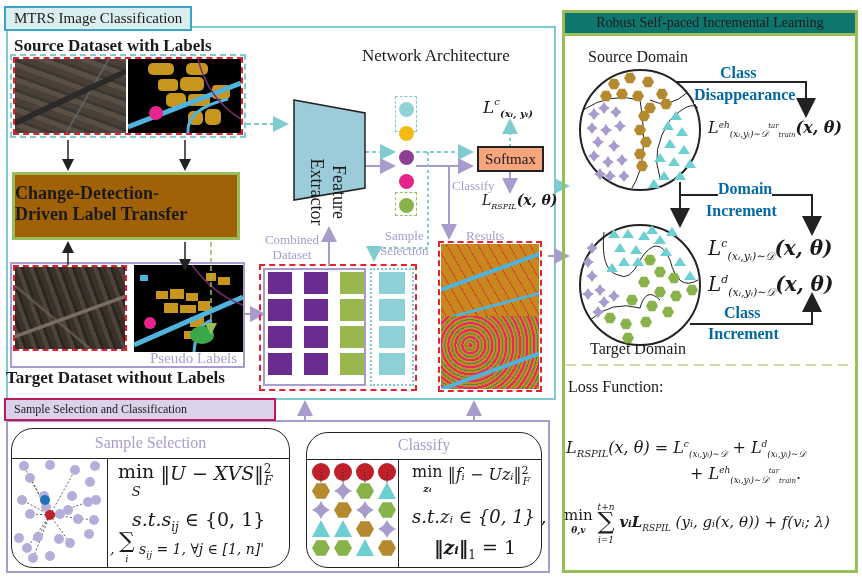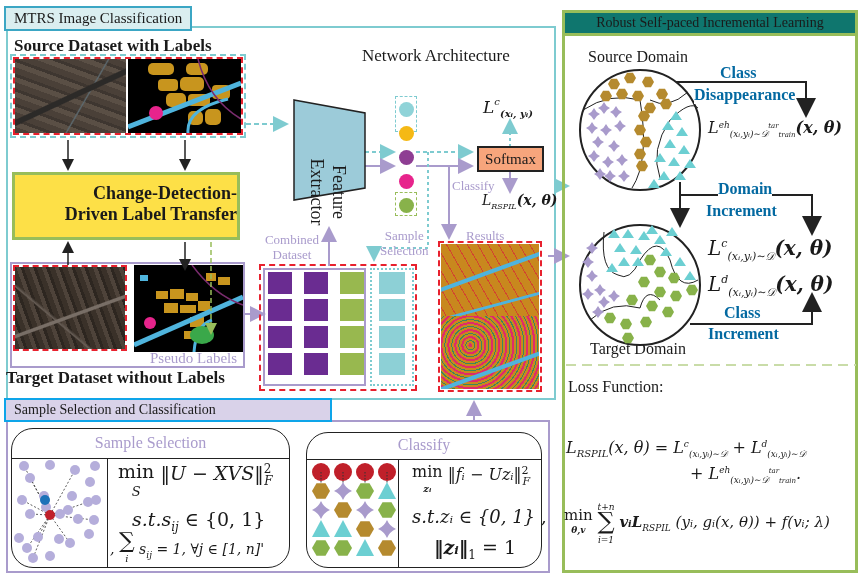--- a/index.html
+++ b/index.html
@@ -55,21 +55,21 @@
         <rect x="20" y="4" width="26" height="12" rx="5"></rect>
       <rect x="58" y="4" width="22" height="12" rx="5"></rect>
     </g>
     <path d="M0 68 L113 24" stroke="#4fb4dd" stroke-width="5"></path>
     <path d="M60 74 Q58 50 100 40" stroke="#4fb4dd" stroke-width="3" fill="none"></path>
     <circle cx="28" cy="54" r="7" fill="#e7248c"></circle>
     <path d="M70 0 Q80 40 113 60" stroke="#7a2c6e" stroke-width="1.5" fill="none"></path>
   </svg>
 </div>
 
-<div class="abs" style="left:12px; top:172px; width:228px; height:68px; background:#fde047; border:3px solid #98bd5a; text-align:right; padding-top:8px;">
+<div class="abs" style="left:12px; top:172px; width:228px; height:68px; background:#a16207; border:3px solid #98bd5a; text-align:left; padding-top:8px;">
   <div style="font-size:18px; font-weight:bold;">Change-Detection-</div>
   <div style="font-size:18px; font-weight:bold;">Driven Label Transfer</div>
 </div>
 
 <div class="abs" style="left:10px; top:262px; width:235px; height:106px; border:2px solid #a99bcc;"></div>
 <div class="abs" style="left:13px; top:265px; width:114px; height:86px; border:2px dashed #e8212e;"></div>
 <div class="img-sat2" style="left:15px; top:267px; width:110px; height:82px;"></div>
 <div class="abs" style="left:134px; top:265px; width:109px; height:87px; background:#000; overflow:hidden;">
   <svg width="109" height="87">
     <g fill="#c8951e">
@@ -207,21 +207,21 @@
     <div style="position: absolute; left: 340px; top: 353px; width: 24px; height: 22px; background: rgb(152, 184, 79);"></div>
     <div style="position: absolute; left: 379px; top: 353px; width: 26px; height: 22px; background: rgb(141, 208, 214);"></div>
   </div>
 
 <div class="abs lav serif" style="left:466px; top:228px; font-size:13px;">Results</div>
 <div class="abs" style="left:438px; top:241px; width:104px; height:151px; border:2px dashed #e8212e;"></div>
 <div class="results-img" style="left:441px; top:244px; width:98px; height:72px;"></div>
 <div class="results-img-b" style="left:441px; top:316px; width:98px; height:73px;"></div>
 
 <div class="abs" style="left:6px; top:420px; width:544px; height:153px; border:2px solid #a99bcc;"></div>
-<div class="panel-title" style="left:4px; top:398px; width:328px; background:#d9d2e9; border:2px solid #0ea5e9; font-size:14px;">Sample Selection and Classification</div>
+<div class="panel-title" style="left:4px; top:398px; width:272px; background:#d9d2e9; border:2px solid #be185d; font-size:12px;">Sample Selection and Classification</div>
 
 <div class="abs" style="left:11px; top:428px; width:279px; height:140px; border:1.5px solid #222; border-radius:22px;"></div>
 <div class="abs lav serif" style="left:11px; top:434px; width:279px; text-align:center; font-size:16px;">Sample Selection</div>
 <div class="abs" style="left:11px; top:458px; width:279px; border-top:1px solid #222;"></div>
 <div class="abs" style="left:107px; top:458px; height:110px; border-left:1px solid #222;"></div>
 <svg width="862" height="578" id="ss-scatter">
     <line x1="50" y1="515" x2="24" y2="466" stroke="#333" stroke-width="0.8" stroke-dasharray="2,2"></line>
     <line x1="50" y1="515" x2="75" y2="470" stroke="#333" stroke-width="0.8" stroke-dasharray="2,2"></line>
     <line x1="50" y1="515" x2="30" y2="478" stroke="#333" stroke-width="0.8" stroke-dasharray="2,2"></line>
     <line x1="50" y1="515" x2="44" y2="496" stroke="#333" stroke-width="0.8" stroke-dasharray="2,2"></line>

